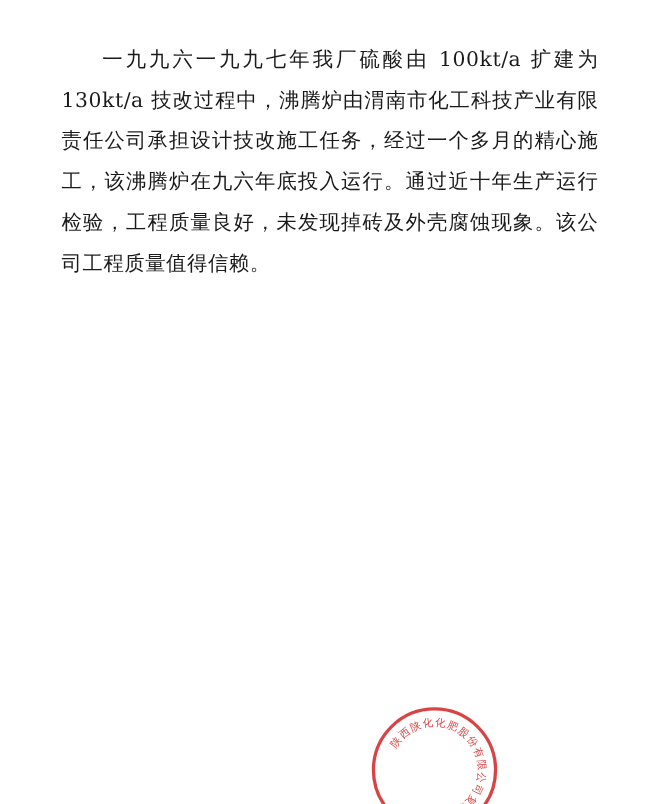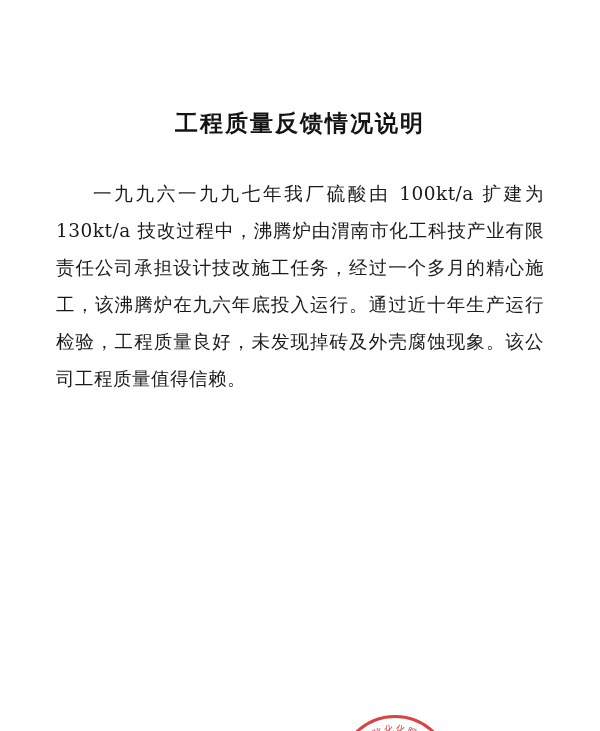--- a/index.html
+++ b/index.html
@@ -75,21 +75,20 @@
     fill: #d32b2b;
     font-family: "DejaVu Serif", "Liberation Serif", serif;
     letter-spacing: 1.2px;
   }
 </style>
 </head>
 <body>
 
 <div class="page">
 
-  <div class="doc-title">工程质量反馈情况说明</div>
 
   <div class="doc-body">
     <p>一九九六一九九七年我厂硫酸由 100kt/a 扩建为 130kt/a 技改过程中，沸腾炉由渭南市化工科技产业有限责任公司承担设计技改施工任务，经过一个多月的精心施工，该沸腾炉在九六年底投入运行。通过近十年生产运行检验，工程质量良好，未发现掉砖及外壳腐蚀现象。该公司工程质量值得信赖。</p>
   </div>
 
   <div class="seal">
     <div class="seal-inner">
       <svg viewBox="0 0 108 108">
         <defs>
           <path id="sealcircle" d="M 54,54 m -40,0 a 40,40 0 1,1 80,0 a 40,40 0 1,1 -80,0"></path>

